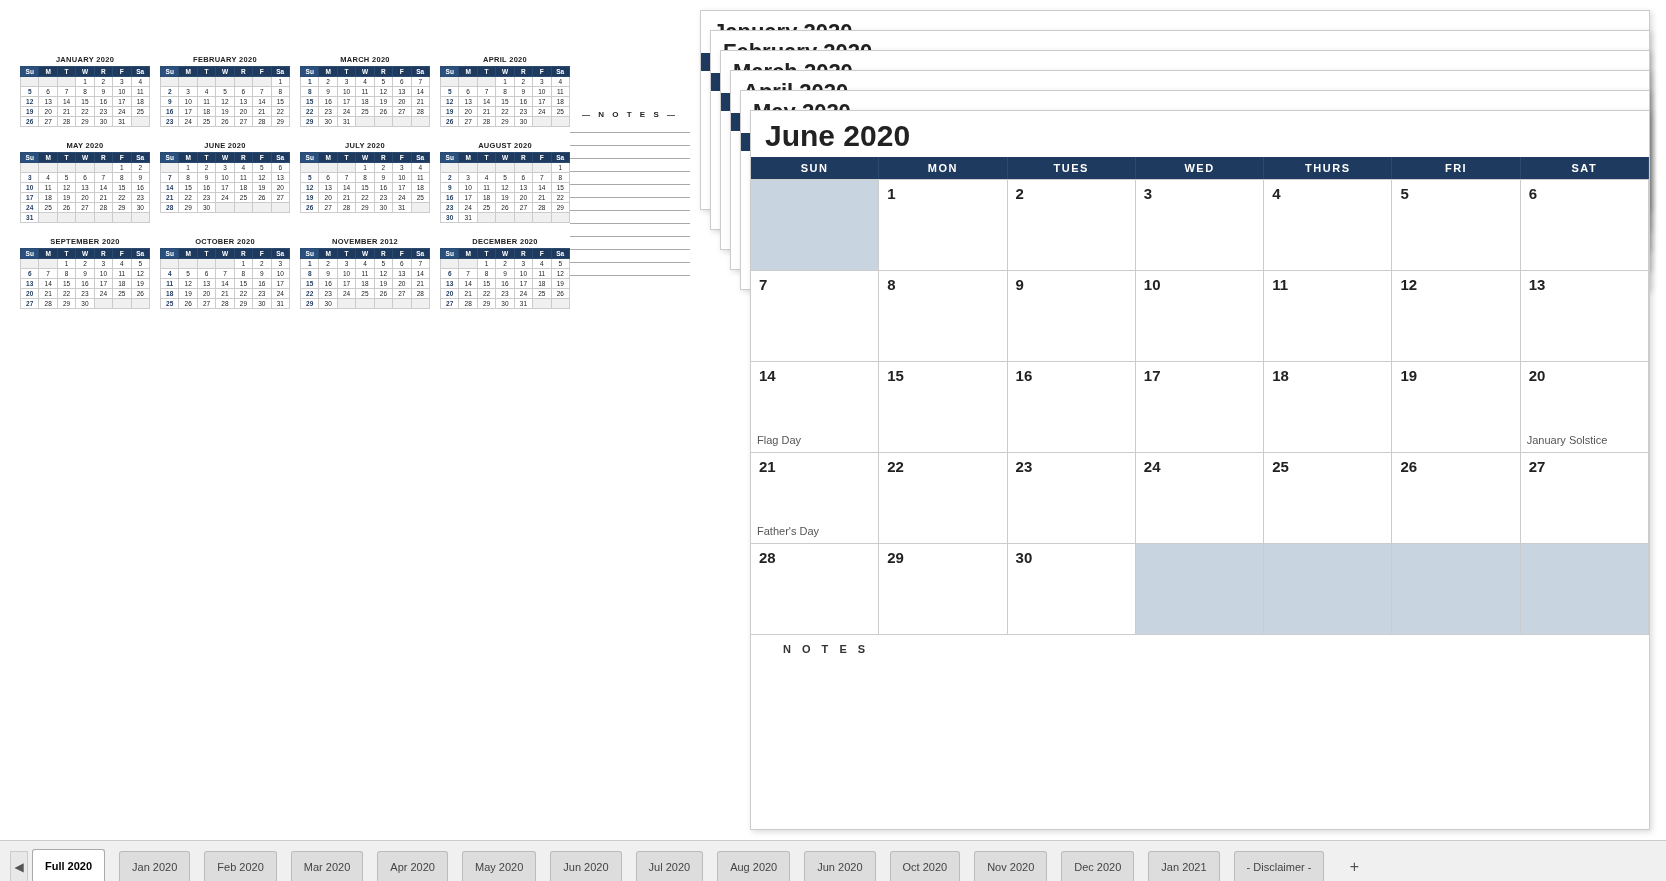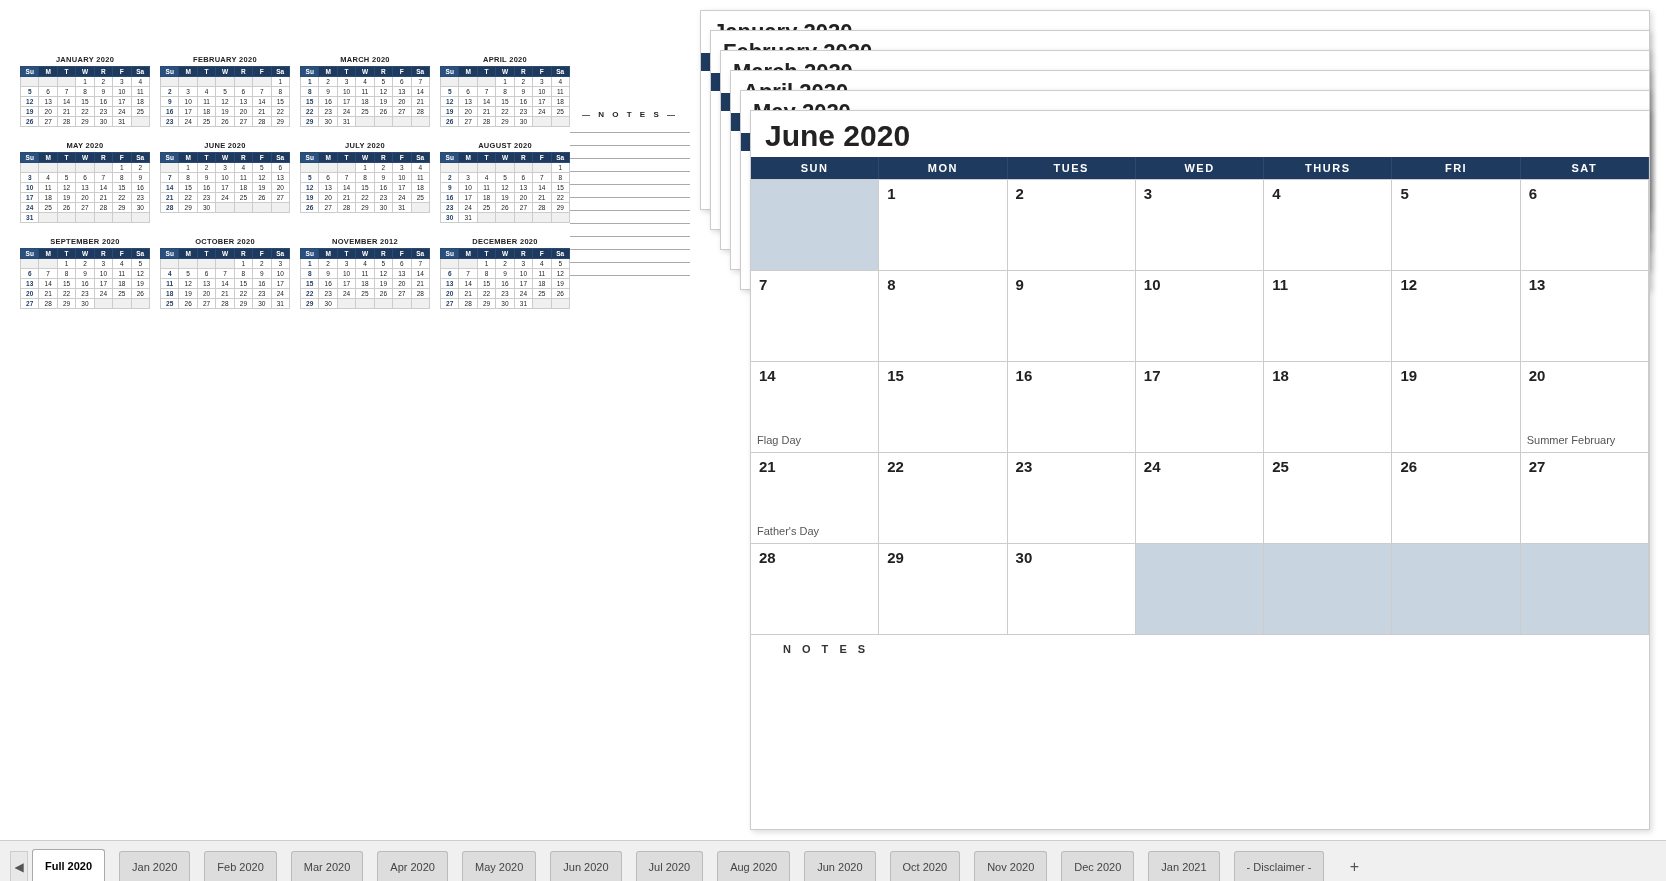--- a/index.html
+++ b/index.html
@@ -1239,21 +1239,21 @@
           <div class="front-cell"><span class="dn">13</span></div>
         </div>
 
         <div class="front-row">
           <div class="front-cell"><span class="dn">14</span><span class="hl">Flag Day</span></div>
           <div class="front-cell"><span class="dn">15</span></div>
           <div class="front-cell"><span class="dn">16</span></div>
           <div class="front-cell"><span class="dn">17</span></div>
           <div class="front-cell"><span class="dn">18</span></div>
           <div class="front-cell"><span class="dn">19</span></div>
-          <div class="front-cell"><span class="dn">20</span><span class="hl">Summer February</span></div>
+          <div class="front-cell"><span class="dn">20</span><span class="hl">January Solstice</span></div>
         </div>
 
         <div class="front-row">
           <div class="front-cell"><span class="dn">21</span><span class="hl">Father's Day</span></div>
           <div class="front-cell"><span class="dn">22</span></div>
           <div class="front-cell"><span class="dn">23</span></div>
           <div class="front-cell"><span class="dn">24</span></div>
           <div class="front-cell"><span class="dn">25</span></div>
           <div class="front-cell"><span class="dn">26</span></div>
           <div class="front-cell"><span class="dn">27</span></div>

